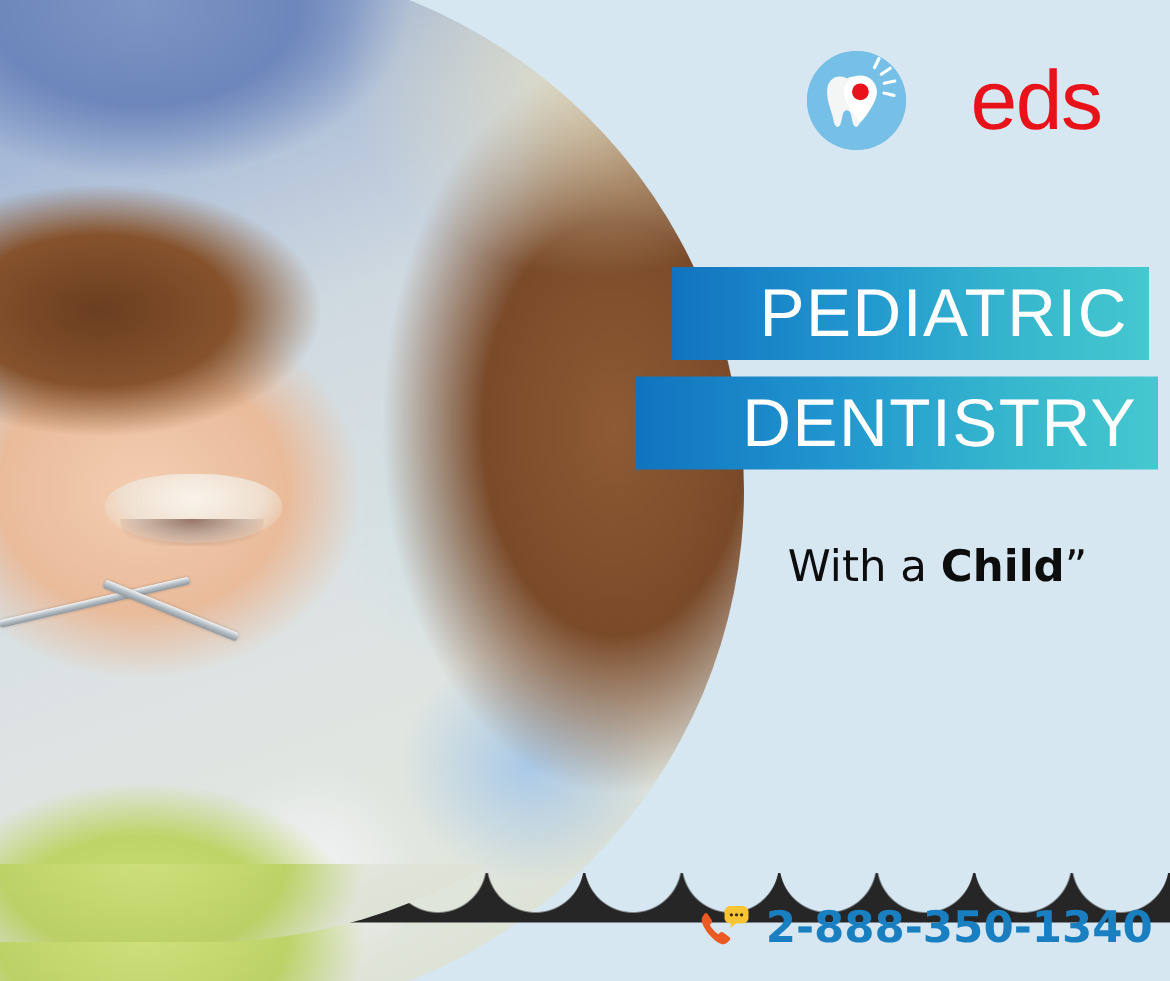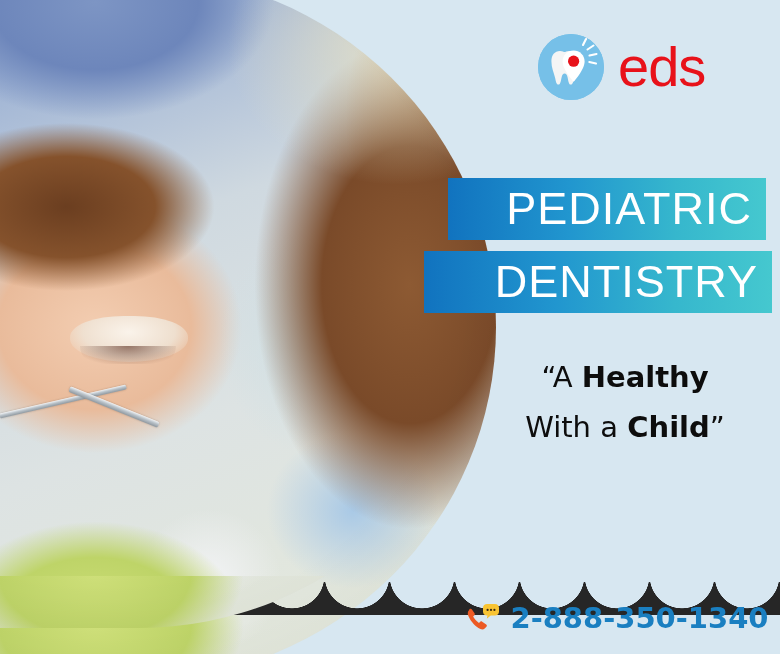--- a/index.html
+++ b/index.html
@@ -114,20 +114,21 @@
     display: block;
   }
   .logo-mark svg { display: block; }
   .logo-text {
     color: #e8121a;
     font-size: 56px;
     line-height: 56px;
     font-weight: 400;
     letter-spacing: -1px;
     font-family: "Liberation Sans", sans-serif;
+    margin-left: 29px;
   }
 
   
   .title-block {
     position: absolute;
     left: 0; top: 178px;
     width: 780px;
   }
   .title-band {
     background: linear-gradient(90deg, #1173bf 0%, #2196cf 38%, #36b7cd 72%, #45c8cf 100%);
@@ -270,21 +271,20 @@
     </span>
     <span class="logo-text">eds</span>
   </div>
 
   <div class="title-block">
     <div class="title-band band-1">PEDIATRIC</div>
     <div class="title-band band-2">DENTISTRY</div>
   </div>
 
   <div class="tagline">
-    <div><span>“</span><span>A </span><b>Healthy</b></div>
     <div><span>With a </span><b>Child</b><span>”</span></div>
   </div>
 
   <div class="cta-bar">
     <div class="cta-scallop"></div>
   </div>
 
   <div class="cta-content">
     <span>
       <svg class="phone-icon" viewBox="0 0 34 30" aria-hidden="true">

